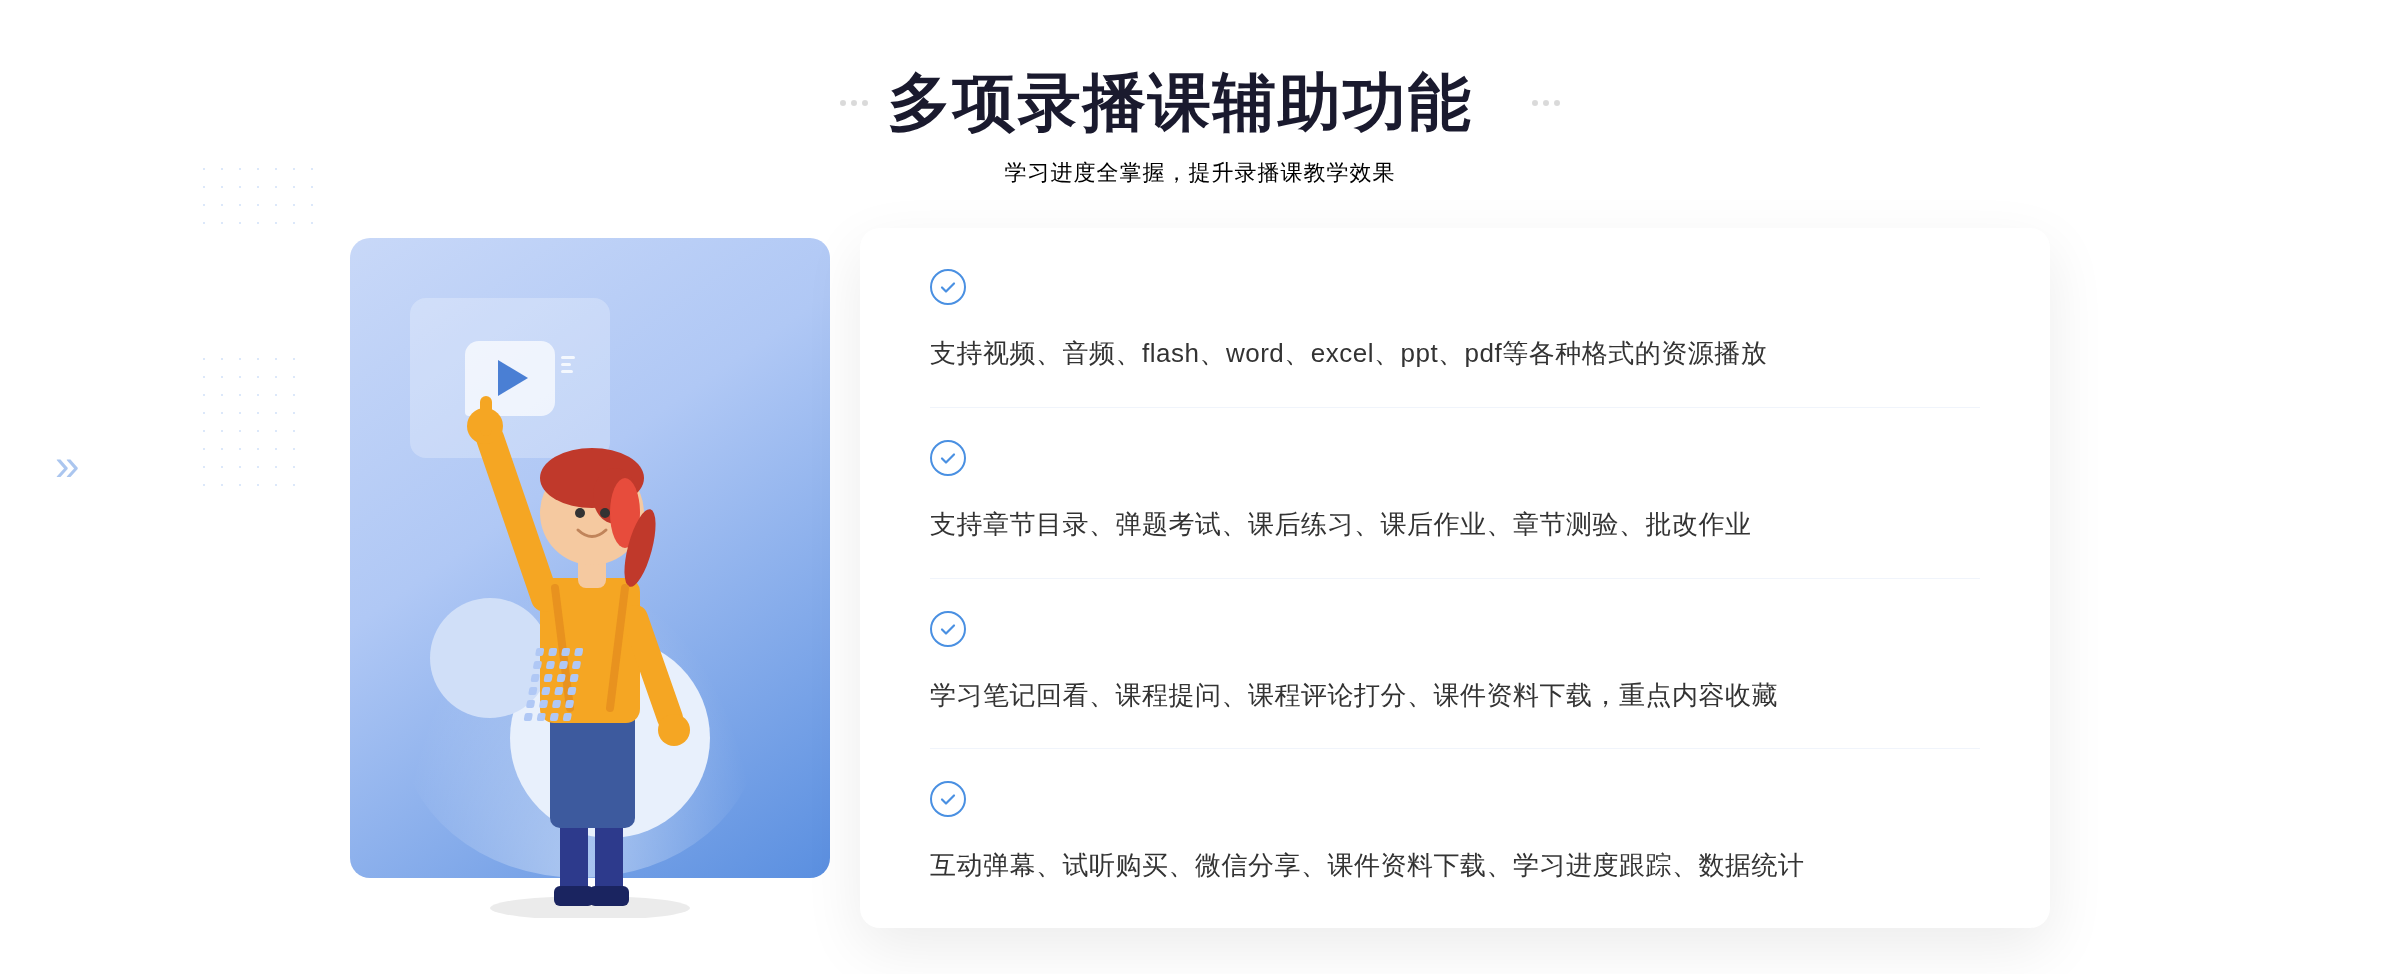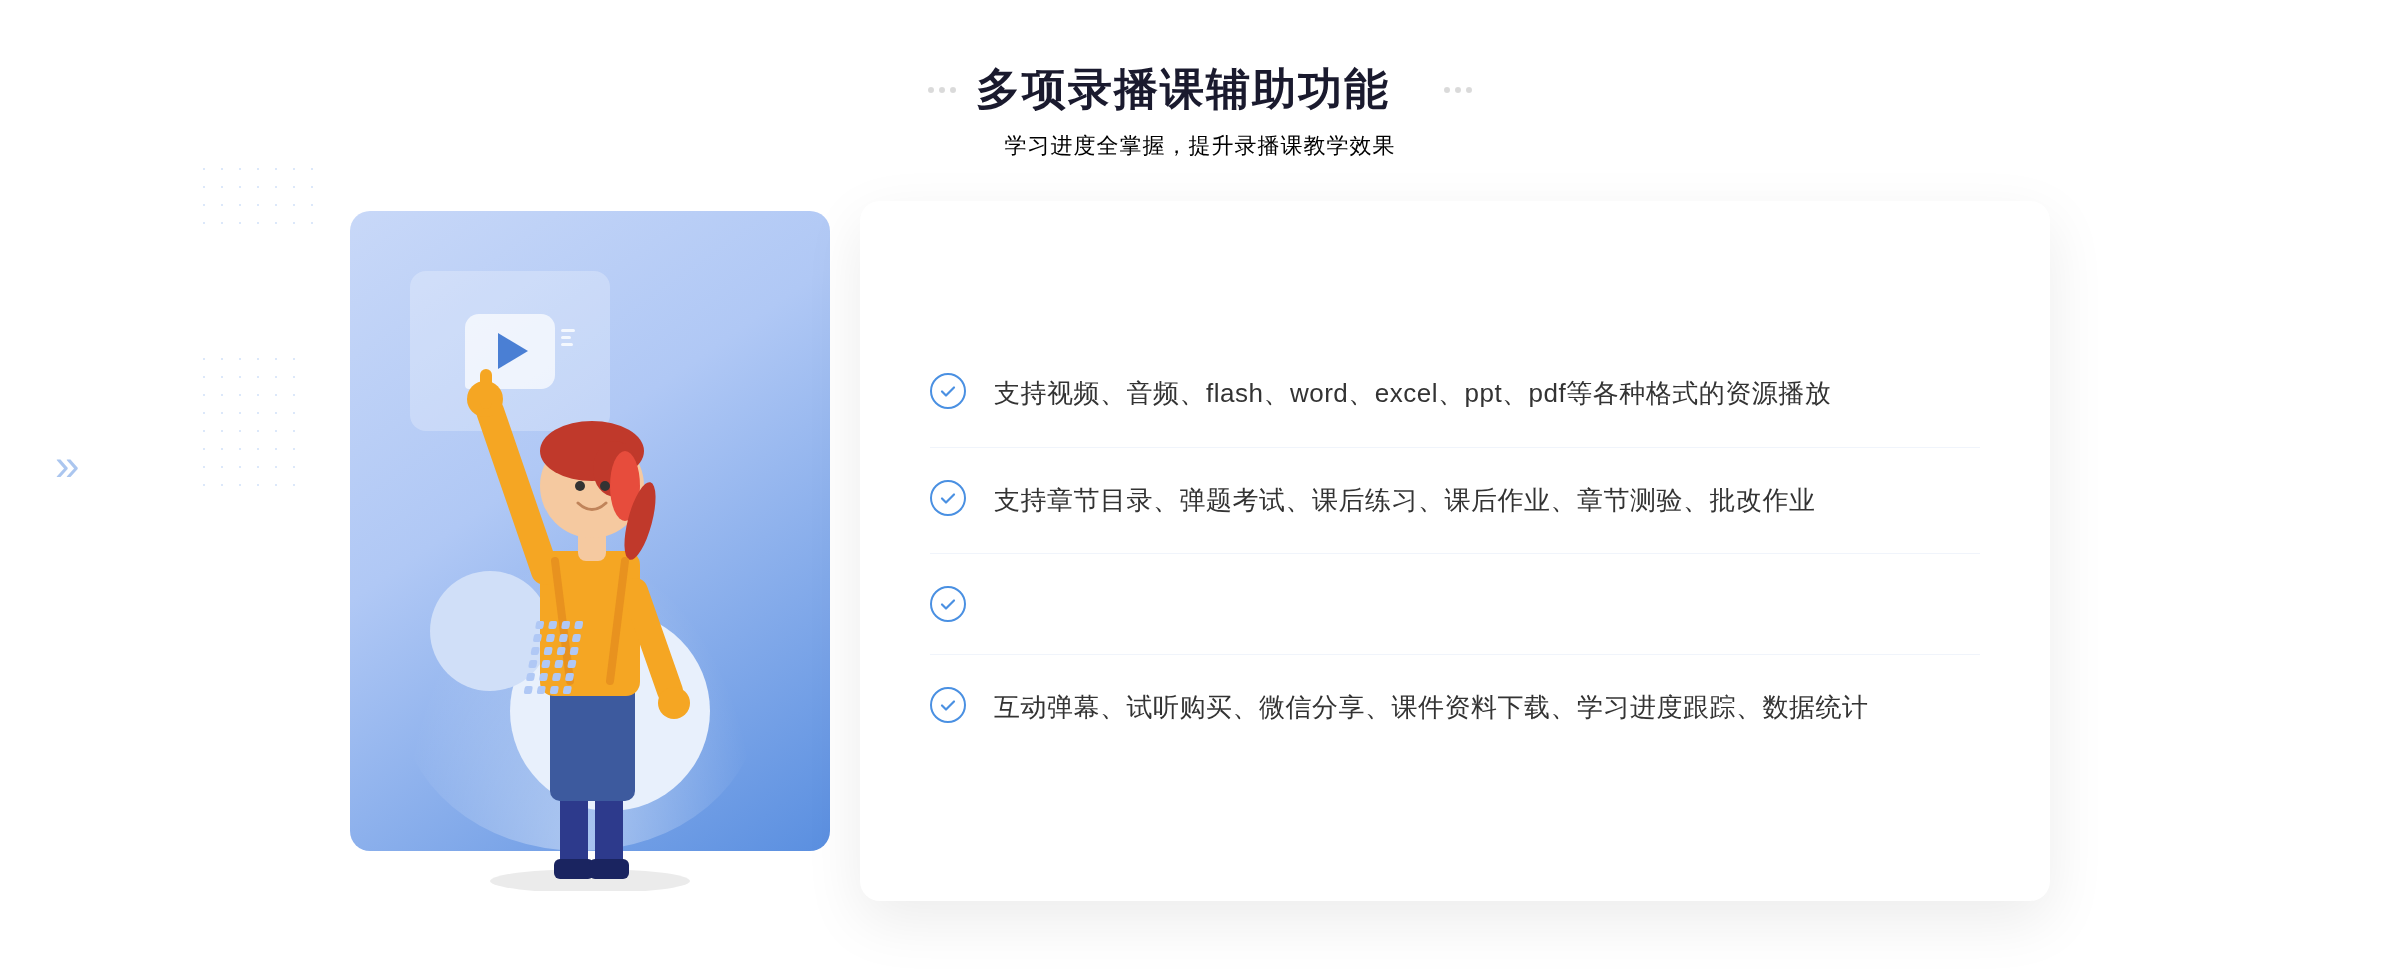--- a/index.html
+++ b/index.html
@@ -54,21 +54,21 @@
 
     
     .header-section {
       text-align: center;
       margin-bottom: 40px;
       position: relative;
       z-index: 10;
     }
 
     .main-title {
-      font-size: 44px;
+      font-size: 63px;
       font-weight: 700;
       color: #1a1a2e;
       letter-spacing: 2px;
       display: flex;
       align-items: center;
       justify-content: center;
       gap: 20px;
     }
 
     .title-decorator {
@@ -217,20 +217,21 @@
       position: relative;
       z-index: 5;
     }
 
     .feature-item {
       display: flex;
       align-items: flex-start;
       padding: 32px 0;
       border-bottom: 1px solid #f0f4fb;
       gap: 28px;
+      flex-direction: column;
     }
 
     .feature-item:last-child {
       border-bottom: none;
     }
 
     .check-circle {
       width: 36px;
       height: 36px;
       border-radius: 50%;
@@ -469,20 +470,21 @@
         </div>
         <div class="feature-text">支持章节目录、弹题考试、课后练习、课后作业、章节测验、批改作业</div>
       </div>
 
       <div class="feature-item">
         <div class="check-circle">
           <svg viewBox="0 0 18 18" fill="none" xmlns="http://www.w3.org/2000/svg">
             <path d="M3 9.5L7 13.5L15 5.5" stroke="#4a90e2" stroke-width="2.2" stroke-linecap="round" stroke-linejoin="round"></path>
           </svg>
         </div>
+        <div class="feature-text">学习笔记回看、课程提问、课程评论打分、课件资料下载，重点内容收藏</div>
       </div>
 
       <div class="feature-item">
         <div class="check-circle">
           <svg viewBox="0 0 18 18" fill="none" xmlns="http://www.w3.org/2000/svg">
             <path d="M3 9.5L7 13.5L15 5.5" stroke="#4a90e2" stroke-width="2.2" stroke-linecap="round" stroke-linejoin="round"></path>
           </svg>
         </div>
         <div class="feature-text">互动弹幕、试听购买、微信分享、课件资料下载、学习进度跟踪、数据统计</div>
       </div>

